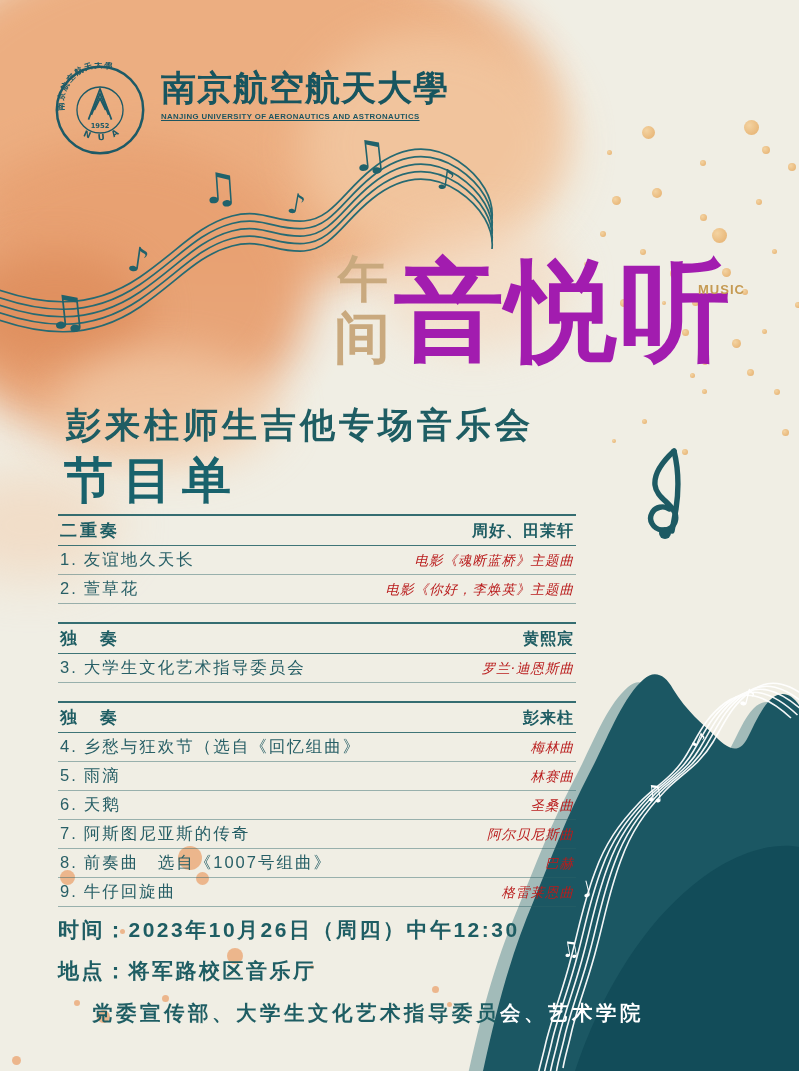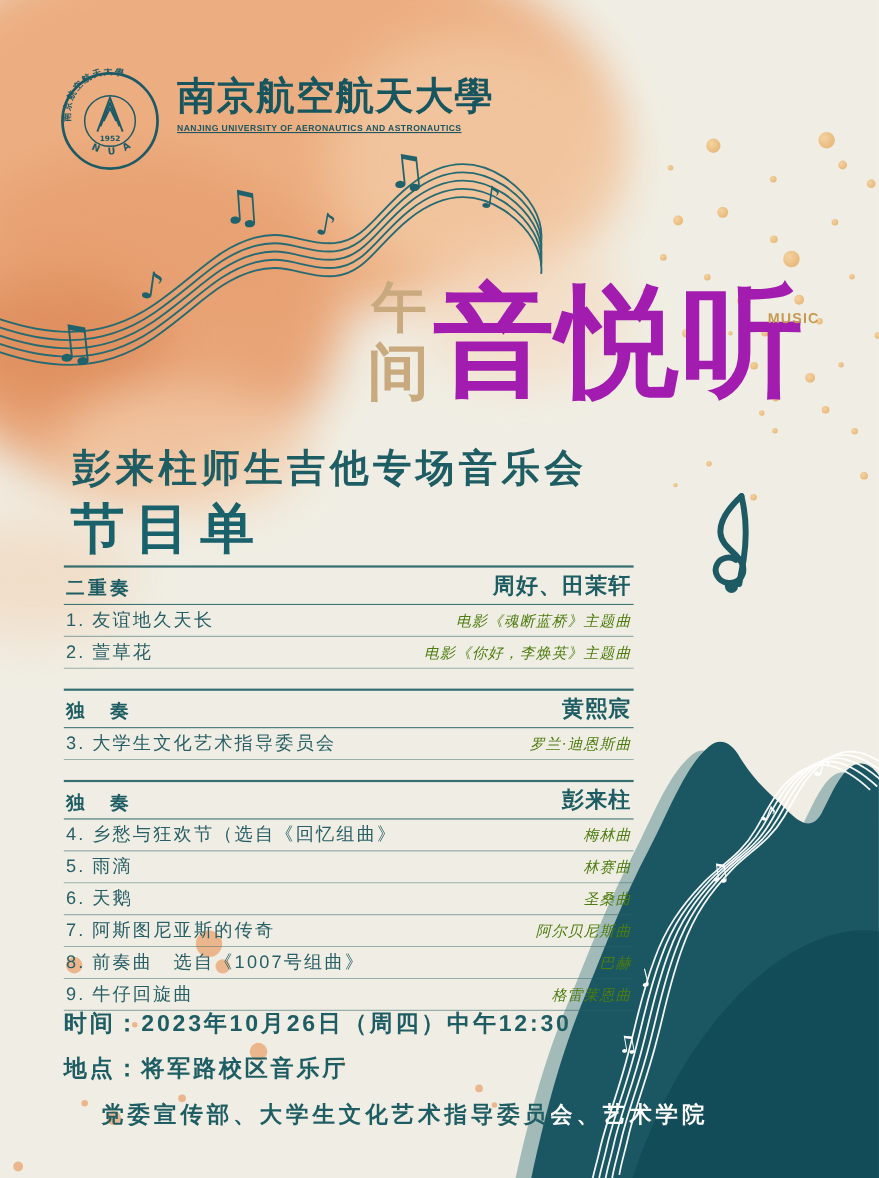--- a/index.html
+++ b/index.html
@@ -37,26 +37,26 @@
   
   .subtitle{position:absolute;left:66px;top:402px;font-size:35px;font-weight:800;letter-spacing:4px;color:#1e5d63;z-index:3;}
   .program-title{position:absolute;left:64px;top:448px;font-size:49px;font-weight:900;letter-spacing:10px;color:#19626c;z-index:3;}
   
   .table{position:absolute;left:58px;top:514px;width:518px;z-index:3;}
   .sec{margin-bottom:18px;}
   .sec-head{display:flex;justify-content:space-between;align-items:flex-end;
     border-top:2px solid rgba(33,96,101,.9);border-bottom:1.6px solid rgba(33,96,101,.85);
     padding:3px 2px 3px 2px;}
   .sec-type{font-size:17px;font-weight:800;letter-spacing:3px;}
-  .sec-perf{font-size:20px;font-weight:800;letter-spacing:1px;}
+  .sec-perf{font-size:16px;font-weight:800;letter-spacing:1px;}
   .row{display:flex;justify-content:space-between;align-items:baseline;
     border-bottom:1px solid rgba(45,100,105,.45);padding:3px 2px;}
   .it-left{font-size:16.5px;letter-spacing:2px;color:#275f66;}
   .it-no{margin-right:6px;}
-  .it-note{font-family:"DejaVu Serif","Liberation Serif",serif;font-style:italic;font-size:13.5px;color:#4d7c0f;letter-spacing:1px;}
+  .it-note{font-family:"DejaVu Serif","Liberation Serif",serif;font-style:italic;font-size:13.5px;color:#b91c1c;letter-spacing:1px;}
   
   .details{position:absolute;left:58px;top:916px;z-index:3;}
   .det-line{font-size:21px;font-weight:800;letter-spacing:2.5px;color:#1e5d63;margin-bottom:13px;}
   .organizers{position:absolute;left:92px;top:999px;z-index:3;font-size:20.5px;font-weight:800;letter-spacing:3.5px;
     background:linear-gradient(90deg,#1e5d63 0 74%,#ffffff 74%);
     -webkit-background-clip:text;background-clip:text;color:transparent;}
   svg text{font-family:"DejaVu Sans","Liberation Sans",sans-serif;}
 </style>
 </head>
 <body>

